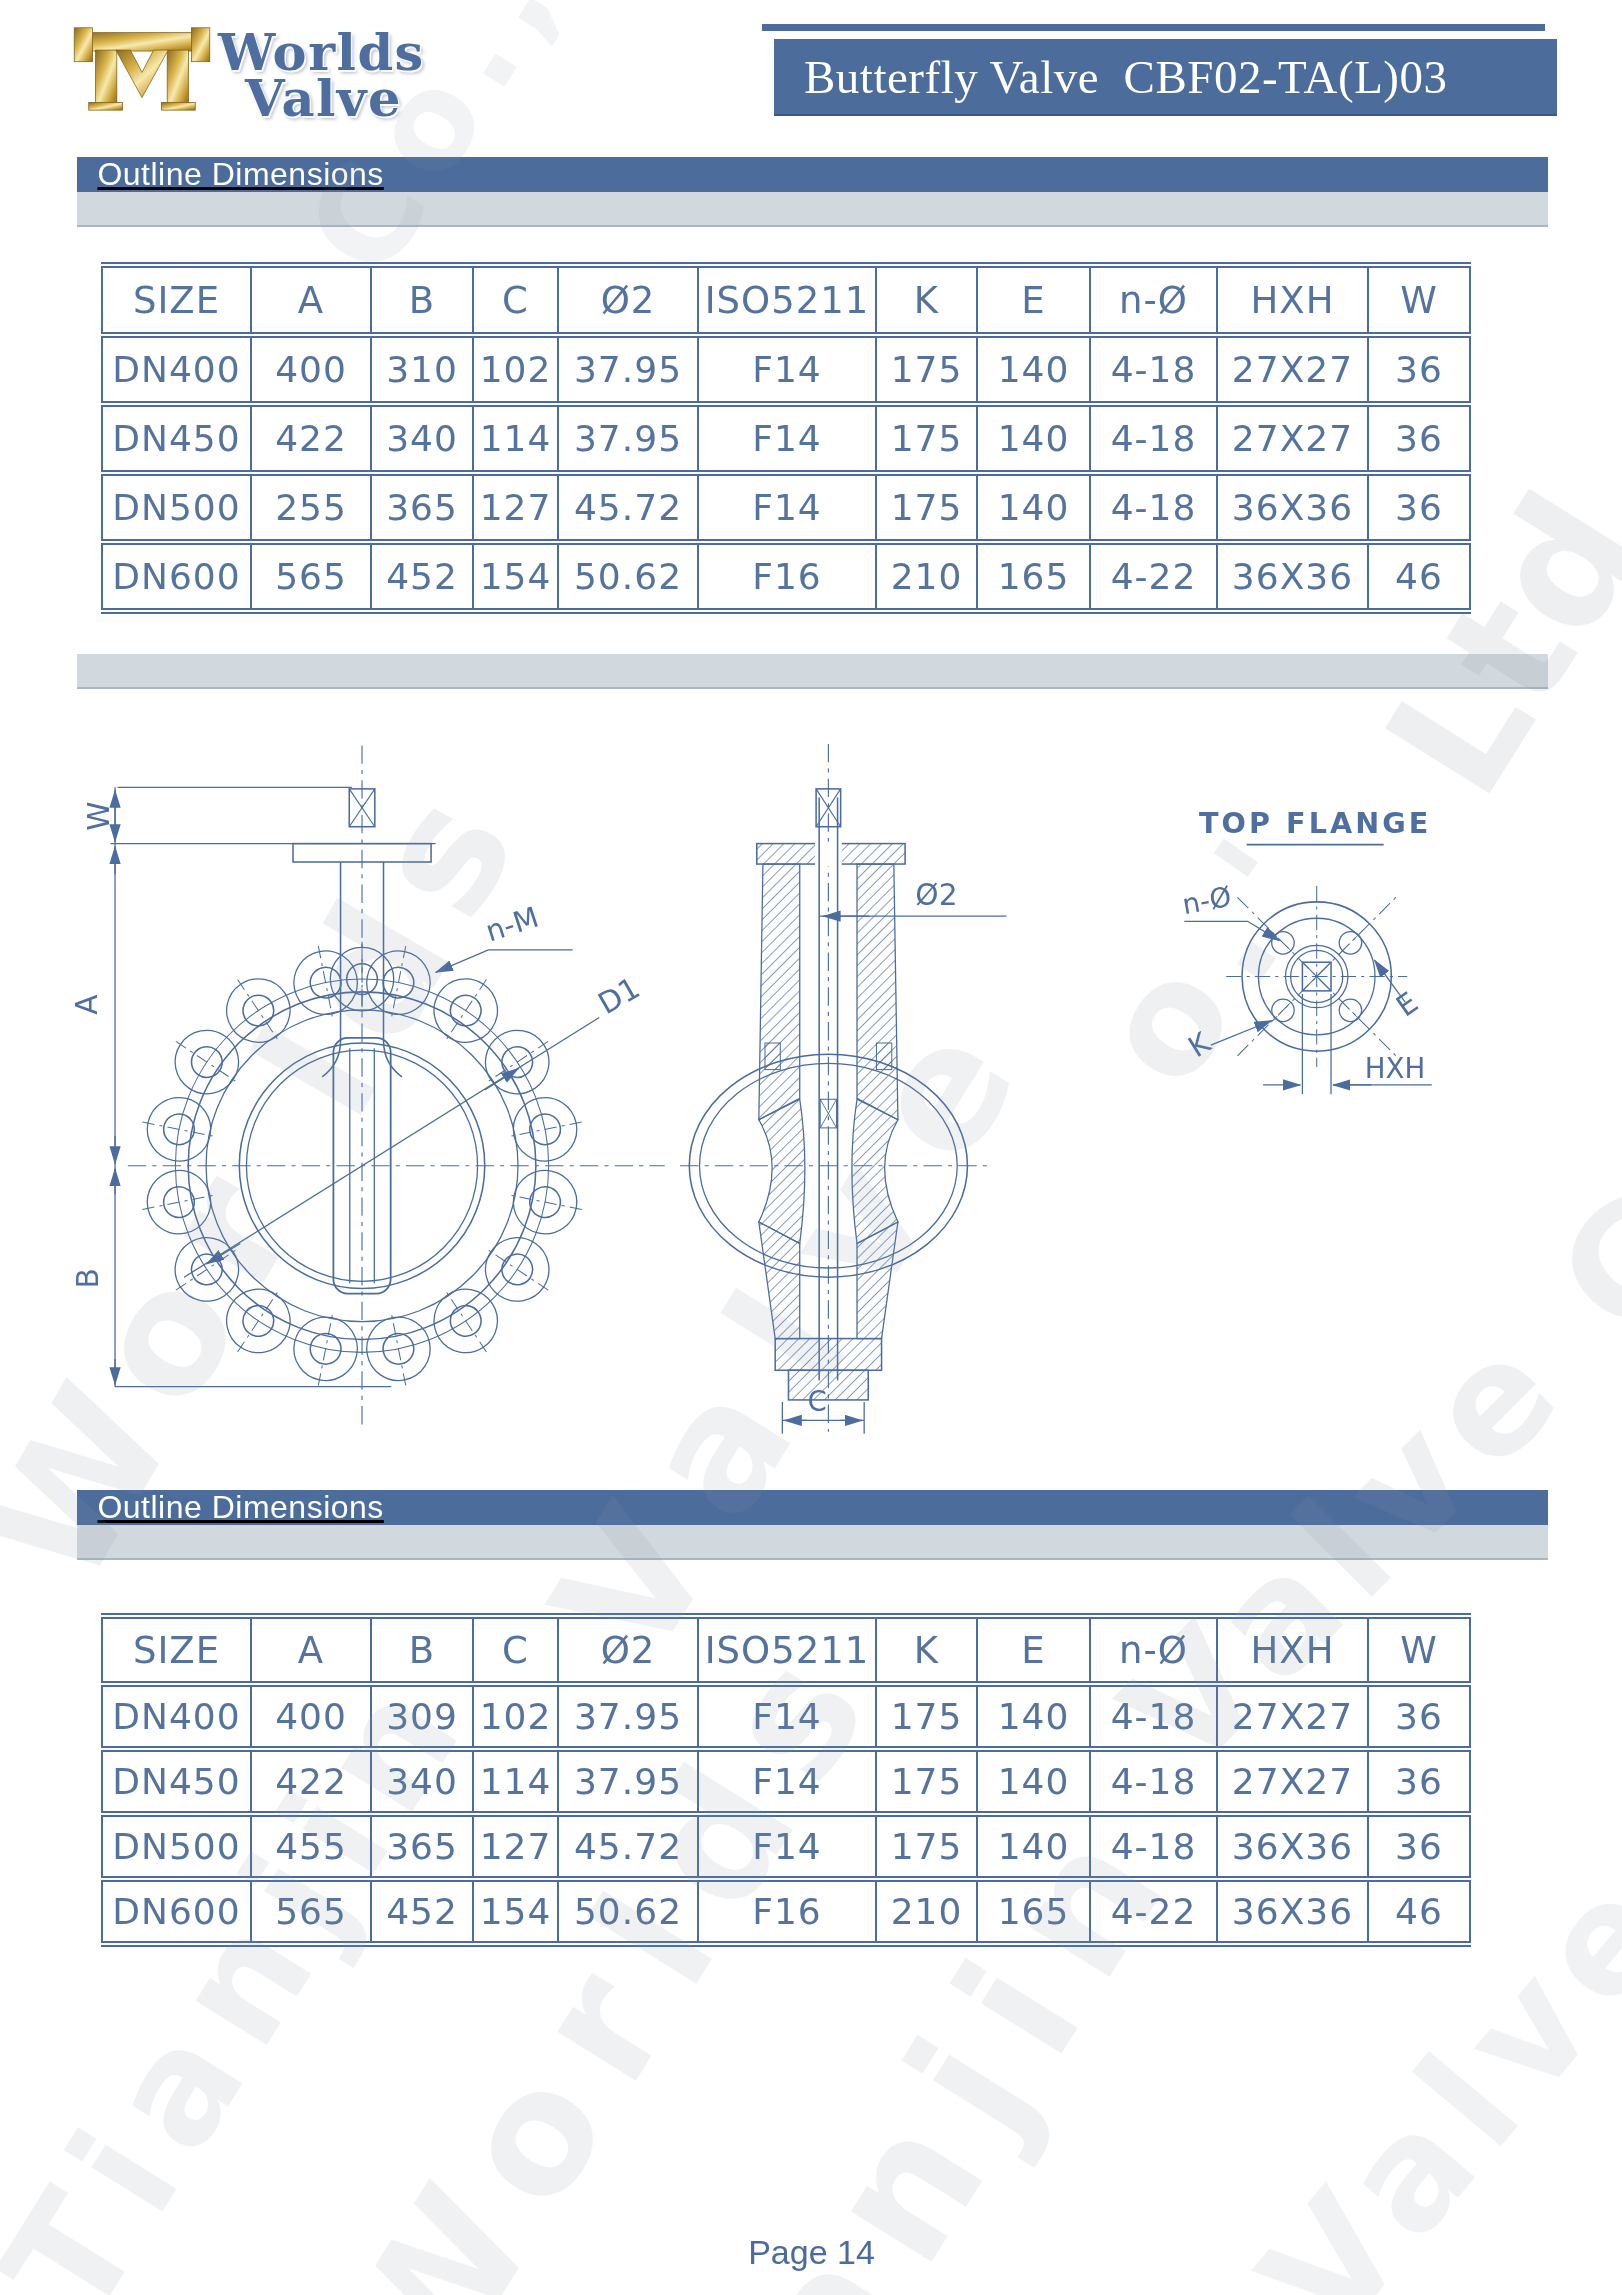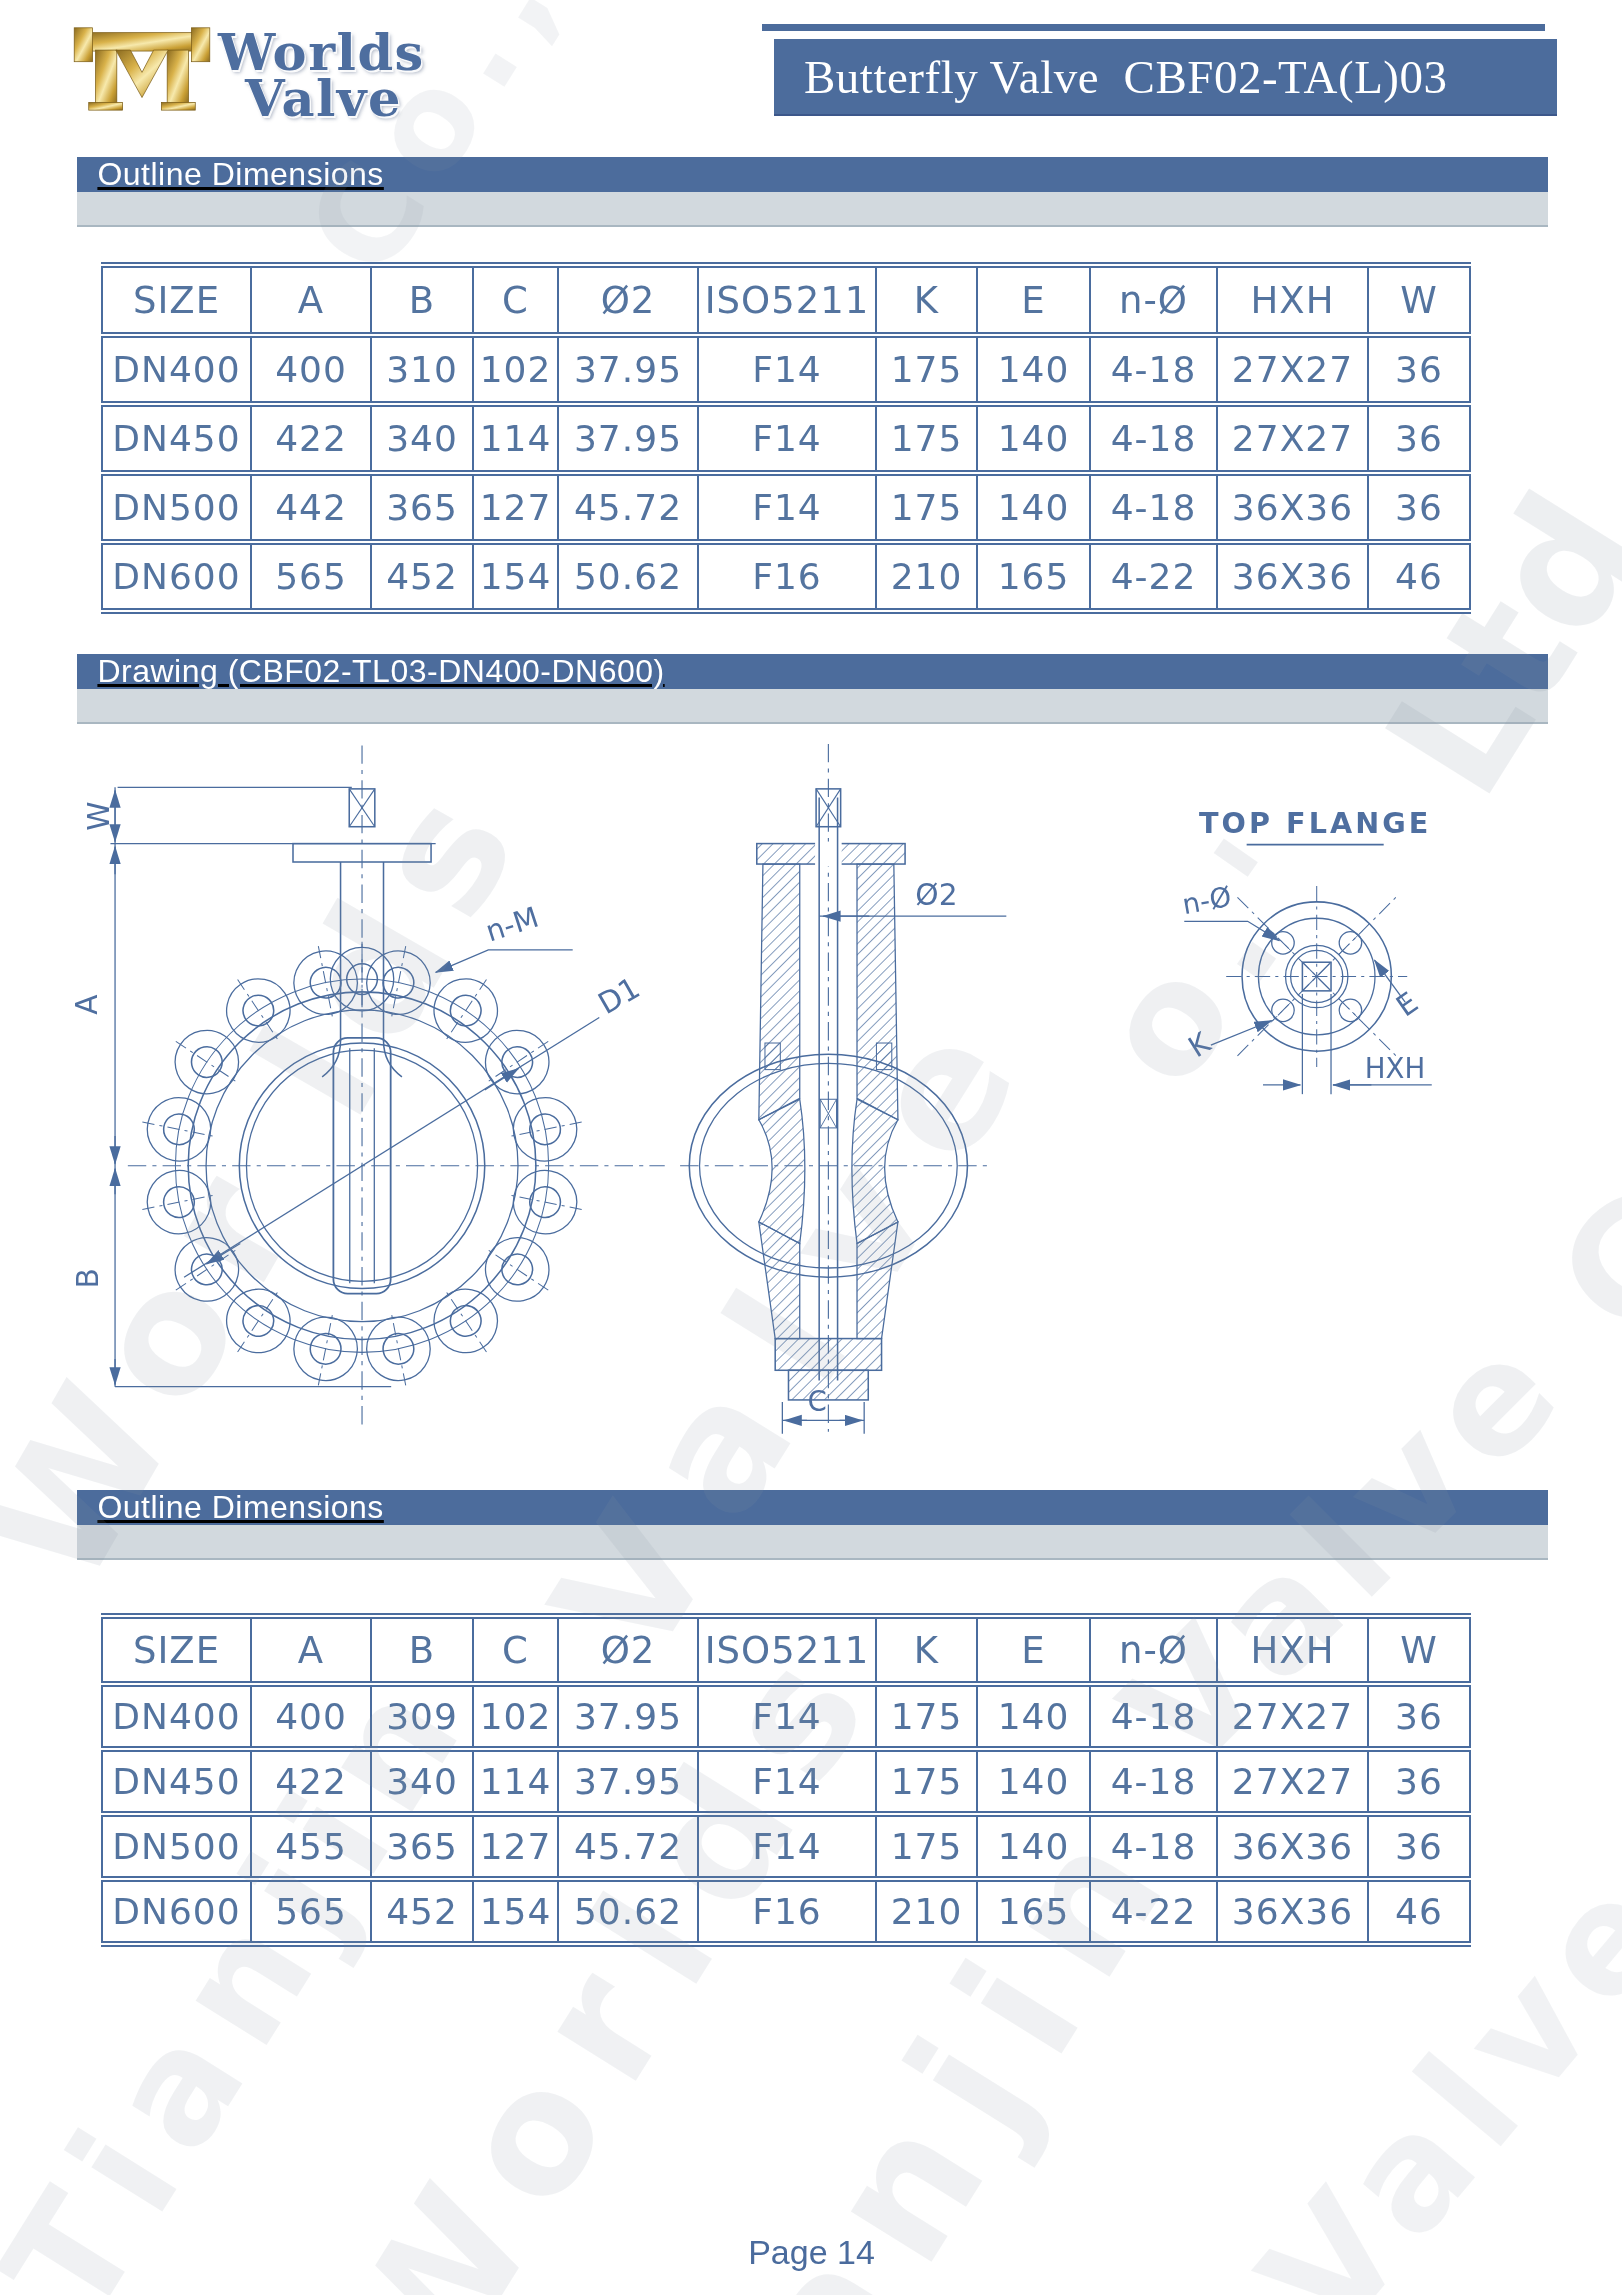--- a/index.html
+++ b/index.html
@@ -162,21 +162,21 @@
           <td>37.95</td>
           <td>F14</td>
           <td>175</td>
           <td>140</td>
           <td>4-18</td>
           <td>27X27</td>
           <td>36</td>
         </tr>
         <tr>
           <td>DN500</td>
-          <td>442</td>
+          <td>255</td>
           <td>365</td>
           <td>127</td>
           <td>45.72</td>
           <td>F14</td>
           <td>175</td>
           <td>140</td>
           <td>4-18</td>
           <td>36X36</td>
           <td>36</td>
         </tr>
@@ -191,23 +191,20 @@
           <td>165</td>
           <td>4-22</td>
           <td>36X36</td>
           <td>46</td>
         </tr>
       </tbody>
   </table>
 </div>
 
 <div class="abs sec" style="top:654px;">
-  <div class="sec-blue">
-      <span>Drawing  (CBF02-TL03-DN400-DN600)</span>
-    </div>
   <div class="sec-gray"></div>
 </div>
 
 <svg class="abs dwg" viewBox="0 1430 3174 1570">
   <defs>
     <pattern id="hat" width="15" height="15" patternUnits="userSpaceOnUse" patternTransform="rotate(45)">
       <line x1="0" y1="0" x2="0" y2="15" stroke="#4a6c9e" stroke-width="2.6"></line>
     </pattern>
     <marker id="arw" markerWidth="38" markerHeight="24" refX="34" refY="11" orient="auto" markerUnits="userSpaceOnUse">
       <path d="M0,0 L36,11 L0,22 Z" fill="#4a6c9e"></path>

